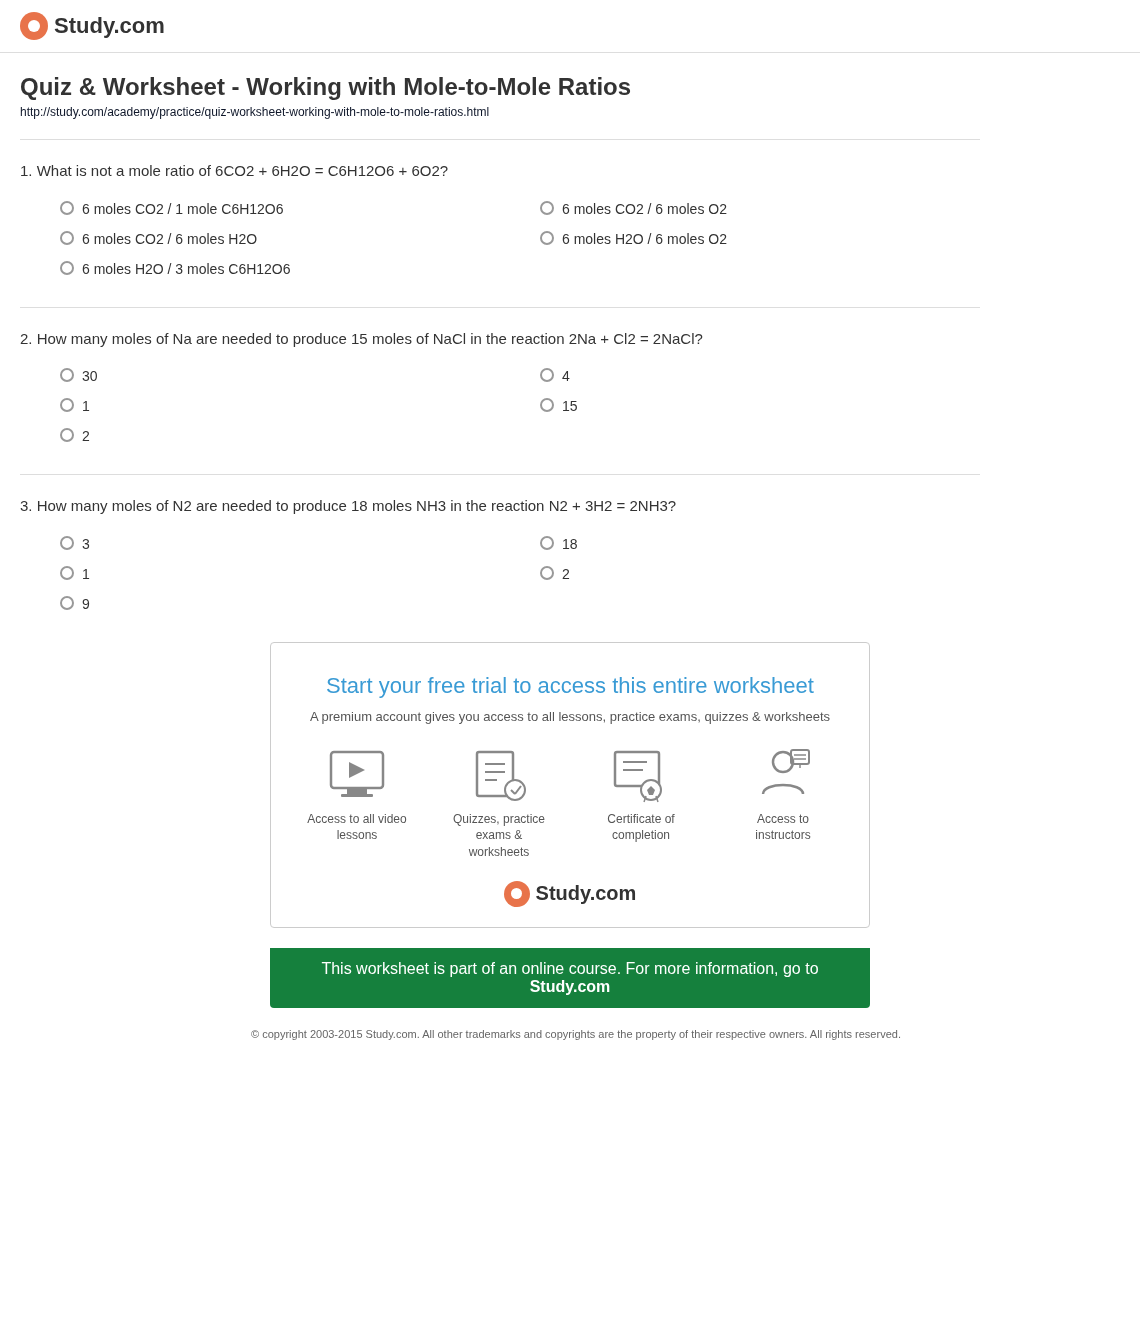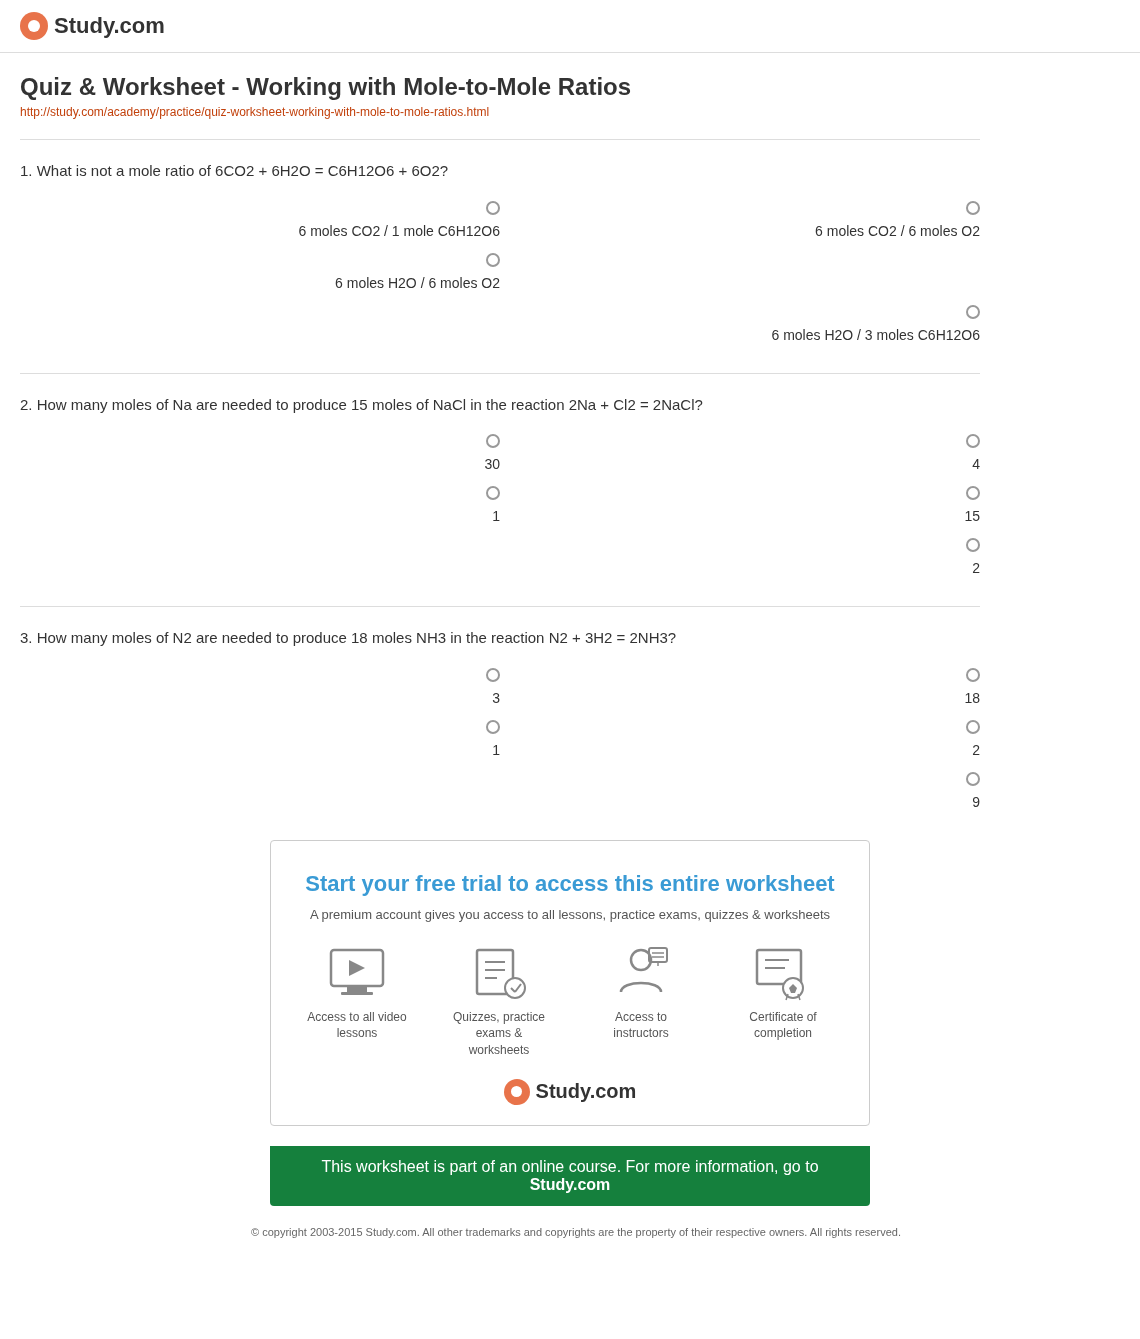--- a/index.html
+++ b/index.html
@@ -43,43 +43,42 @@
       max-width: 1000px;
     }
     .page-title {
       font-size: 24px;
       font-weight: bold;
       color: #333;
       margin-bottom: 4px;
     }
     .page-url {
       font-size: 12px;
-      color: #c2410c;
+      color: #0f172a;
       margin-bottom: 20px;
     }
     .question-block {
       margin-bottom: 30px;
     }
     .question-text {
       font-size: 15px;
       margin-bottom: 18px;
       line-height: 1.5;
     }
     .options-grid {
       display: grid;
       grid-template-columns: 1fr 1fr;
       gap: 14px 40px;
       padding-left: 40px;
     }
     .option-item {
       display: flex;
-      align-items: flex-end;
+      align-items: flex-start;
       gap: 8px;
       font-size: 14px;
-      flex-direction: column;
     }
     .radio-circle {
       width: 14px;
       height: 14px;
       border-radius: 50%;
       border: 2px solid #999;
       display: inline-block;
       flex-shrink: 0;
     }
     .option-single {
@@ -91,21 +90,20 @@
       border: 1px solid #ccc;
       border-radius: 4px;
       width: 600px;
       padding: 30px 20px 20px 20px;
       text-align: center;
     }
     .promo-title {
       font-size: 22px;
       color: #3a9bd5;
       margin-bottom: 10px;
-      font-weight: bold;
     }
     .promo-subtitle {
       font-size: 13px;
       color: #555;
       margin-bottom: 24px;
     }
     .promo-features {
       display: flex;
       justify-content: center;
       gap: 32px;
@@ -185,20 +183,24 @@
       <span>1. </span><span>What is not a mole ratio of 6CO2 + 6H2O = C6H12O6 + 6O2?</span>
     </div>
     <div class="options-grid">
       <div class="option-item">
         <span class="radio-circle"></span>
         <span>6 moles CO2 / 1 mole C6H12O6</span>
       </div>
       <div class="option-item">
         <span class="radio-circle"></span>
         <span>6 moles CO2 / 6 moles O2</span>
+      </div>
+      <div class="option-item">
+        <span class="radio-circle"></span>
+        <span>6 moles CO2 / 6 moles H2O</span>
       </div>
       <div class="option-item">
         <span class="radio-circle"></span>
         <span>6 moles H2O / 6 moles O2</span>
       </div>
     </div>
     <div class="option-single" style="margin-top:14px;">
       <div class="option-item">
         <span class="radio-circle"></span>
         <span>6 moles H2O / 3 moles C6H12O6</span>
@@ -300,46 +302,46 @@
           <line x1="42" y1="42" x2="46" y2="46" stroke="#888" stroke-width="2"></line>
           <line x1="46" y1="46" x2="52" y2="38" stroke="#888" stroke-width="2"></line>
         </svg>
       </div>
       <div class="feature-label">Quizzes, practice exams &amp; worksheets</div>
     </div>
 
     <div class="feature-item">
       <div class="feature-icon">
         <svg viewBox="0 0 60 55" fill="none" xmlns="http://www.w3.org/2000/svg">
-          <circle cx="30" cy="14" r="10" stroke="#888" stroke-width="2.5" fill="none"></circle>
-          <path d="M10 46 C10 34 50 34 50 46" stroke="#888" stroke-width="2.5" fill="none"></path>
-          <rect x="38" y="2" width="18" height="14" rx="2" stroke="#888" stroke-width="2" fill="none"></rect>
-          <line x1="41" y1="7" x2="53" y2="7" stroke="#888" stroke-width="1.5"></line>
-          <line x1="41" y1="11" x2="53" y2="11" stroke="#888" stroke-width="1.5"></line>
-          <line x1="47" y1="16" x2="47" y2="20" stroke="#888" stroke-width="1.5"></line>
-        </svg>
-      </div>
-      <div class="feature-label">Access to instructors</div>
-    </div>
-
-    <div class="feature-item">
-      <div class="feature-icon">
-        <svg viewBox="0 0 60 55" fill="none" xmlns="http://www.w3.org/2000/svg">
           <rect x="4" y="4" width="44" height="34" rx="2" stroke="#888" stroke-width="2.5" fill="none"></rect>
           <line x1="12" y1="14" x2="36" y2="14" stroke="#888" stroke-width="2"></line>
           <line x1="12" y1="22" x2="32" y2="22" stroke="#888" stroke-width="2"></line>
           <circle cx="40" cy="42" r="10" fill="#fff" stroke="#888" stroke-width="2"></circle>
           <polygon points="36,42 40,38 44,42 42,47 38,47" fill="#888"></polygon>
           <line x1="35" y1="48" x2="33" y2="54" stroke="#888" stroke-width="1.5"></line>
           <line x1="45" y1="48" x2="47" y2="54" stroke="#888" stroke-width="1.5"></line>
         </svg>
       </div>
       <div class="feature-label">Certificate of completion</div>
     </div>
 
+    <div class="feature-item">
+      <div class="feature-icon">
+        <svg viewBox="0 0 60 55" fill="none" xmlns="http://www.w3.org/2000/svg">
+          <circle cx="30" cy="14" r="10" stroke="#888" stroke-width="2.5" fill="none"></circle>
+          <path d="M10 46 C10 34 50 34 50 46" stroke="#888" stroke-width="2.5" fill="none"></path>
+          <rect x="38" y="2" width="18" height="14" rx="2" stroke="#888" stroke-width="2" fill="none"></rect>
+          <line x1="41" y1="7" x2="53" y2="7" stroke="#888" stroke-width="1.5"></line>
+          <line x1="41" y1="11" x2="53" y2="11" stroke="#888" stroke-width="1.5"></line>
+          <line x1="47" y1="16" x2="47" y2="20" stroke="#888" stroke-width="1.5"></line>
+        </svg>
+      </div>
+      <div class="feature-label">Access to instructors</div>
+    </div>
+
   </div>
 
   <div class="promo-logo">
     <span style="display:inline-flex;align-items:center;gap:6px;">
       <span style="display:inline-flex;align-items:center;justify-content:center;width:26px;height:26px;background:#e8734a;border-radius:50%;">
         <span style="width:11px;height:11px;background:#fff;border-radius:50%;display:block;"></span>
       </span>
       <span style="font-size:20px;font-weight:bold;color:#333;">Study.com</span>
     </span>
   </div>

